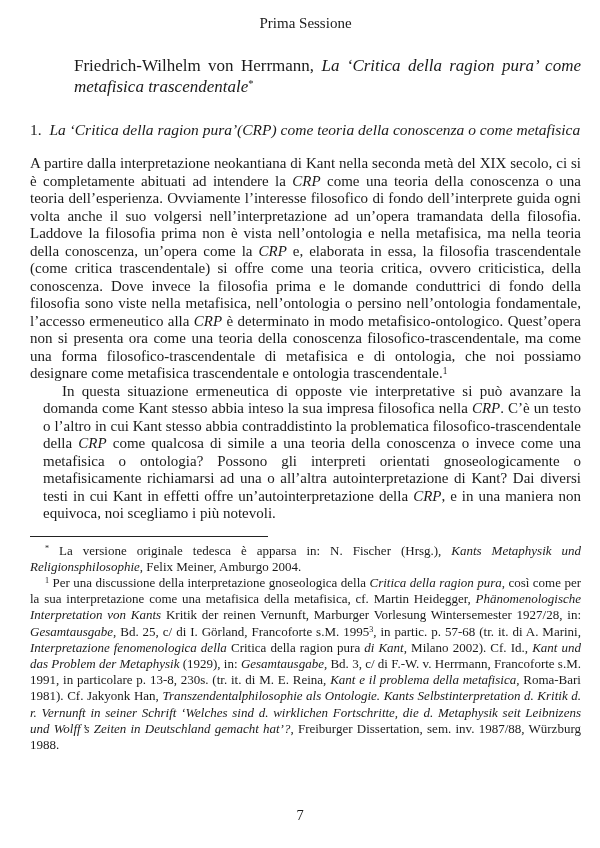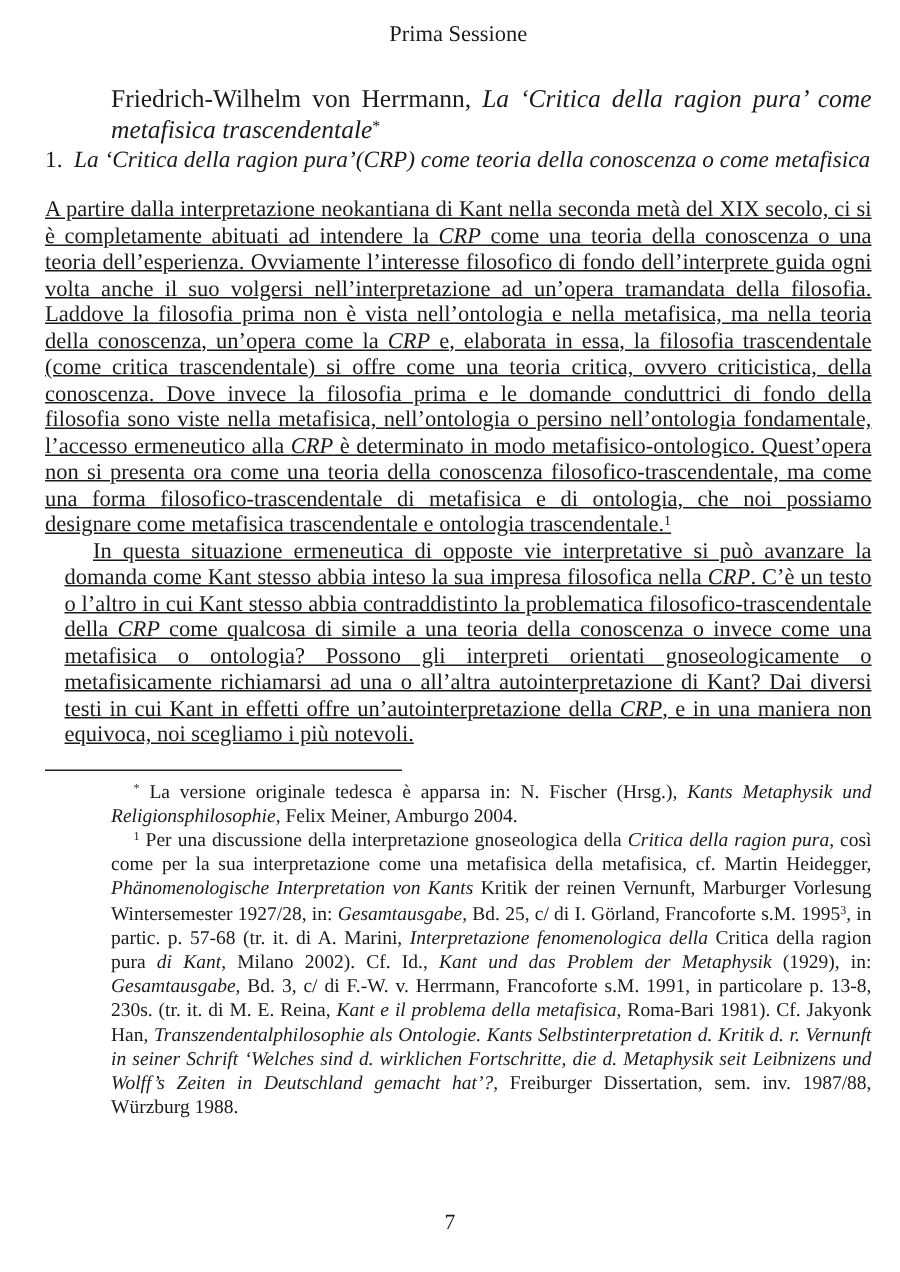--- a/index.html
+++ b/index.html
@@ -21,46 +21,45 @@
     line-height: 18px;
   }
   .article-title {
     margin-top: 23px;
     font-size: 17px;
     line-height: 21px;
     text-align: justify;
     margin-left: 44px;
   }
   .section-heading {
+    margin-top: 23px;
     font-size: 15.5px;
     line-height: 19px;
     text-align: justify;
   }
   .body-text {
     margin-top: 16px;
     font-size: 15px;
     line-height: 17.5px;
     text-align: justify;
     hyphens: auto;
-    text-decoration: underline;
   }
   .body-text p { margin: 0; }
   .body-text p.indent { text-indent: 19px; margin-left: 13px; }
   .footnote-separator {
     width: 238px;
     border: none;
     border-top: 1.6px solid #222222;
     margin: 13px 0 6px 0;
   }
   .footnotes {
     font-size: 13px;
     line-height: 16.2px;
     text-align: justify;
     hyphens: auto;
-    margin-left: 44px;
   }
   .footnotes p { margin: 0; text-indent: 15px; }
   .page-number {
     position: absolute;
     left: 0; right: 0;
     bottom: 24px;
     text-align: center;
     font-size: 14.5px;
   }
   .it { font-style: italic; }

